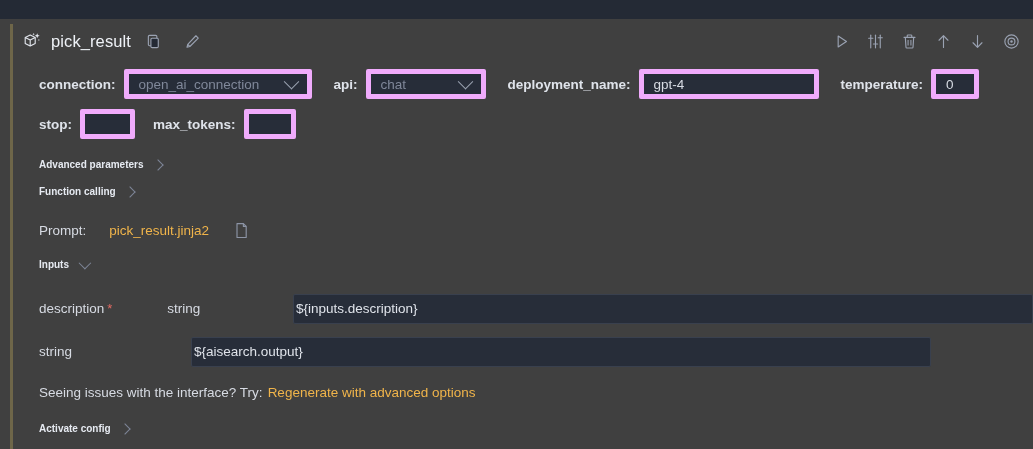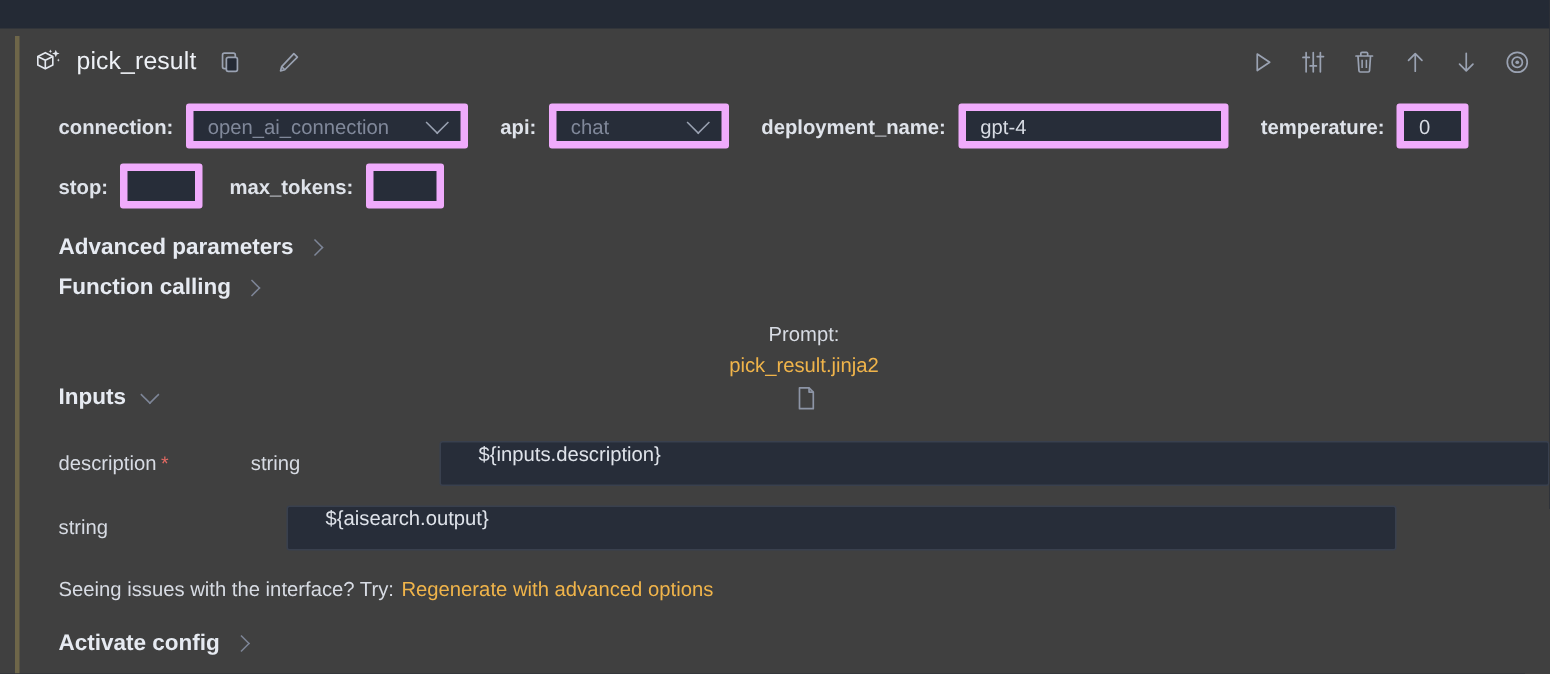--- a/index.html
+++ b/index.html
@@ -109,46 +109,45 @@
   
   .section-head {
     display: flex;
     align-items: center;
     gap: 10px;
     padding-left: 39px;
     height: 27px;
     cursor: pointer;
   }
   .section-head .label {
-    font-size: 15px;
+    font-size: 10px;
     font-weight: 700;
     color: #e6eaf1;
   }
   .chev-r {
     width: 8px; height: 8px;
     border-right: 1.4px solid #7e8698;
     border-bottom: 1.4px solid #7e8698;
     transform: rotate(-45deg);
   }
   .chev-dn {
     width: 9px; height: 9px;
     border-right: 1.4px solid #7e8698;
     border-bottom: 1.4px solid #7e8698;
     transform: rotate(45deg) translateY(-2px);
   }
 
   
   .prompt-row {
     display: flex;
     align-items: center;
-    gap: 6px;
+    gap: 23px;
     padding-left: 39px;
     height: 30px;
     margin-top: 10px;
-    flex-direction: column;
   }
   .prompt-label { font-size: 13.5px; color: #d7dbe3; }
   .prompt-file {
     font-size: 13.5px;
     color: #f0b44a;
     cursor: pointer;
   }
 
   
   .tbl { padding-left: 39px; margin-top: 9px; }
@@ -159,21 +158,22 @@
   .hdr-cell { color: #d7dbe3; font-size: 13.5px; }
   .req { color: #e36a63; margin-left: 3px; font-size: 13px; }
   .tbl-head { height: 26px; }
   .tbl-data { height: 43px; }
   .val-input {
     background: #272d39;
     border: 1px solid #39404e;
     border-radius: 2px;
     height: 30px;
     display: flex;
-    padding: 0 25px;
+    align-items: center;
+    padding: 0 2px;
     font-size: 13.5px;
     color: #dfe3ea;
     width: 740px;
   }
 
   
   .hint-row {
     display: flex;
     align-items: center;
     gap: 5px;

